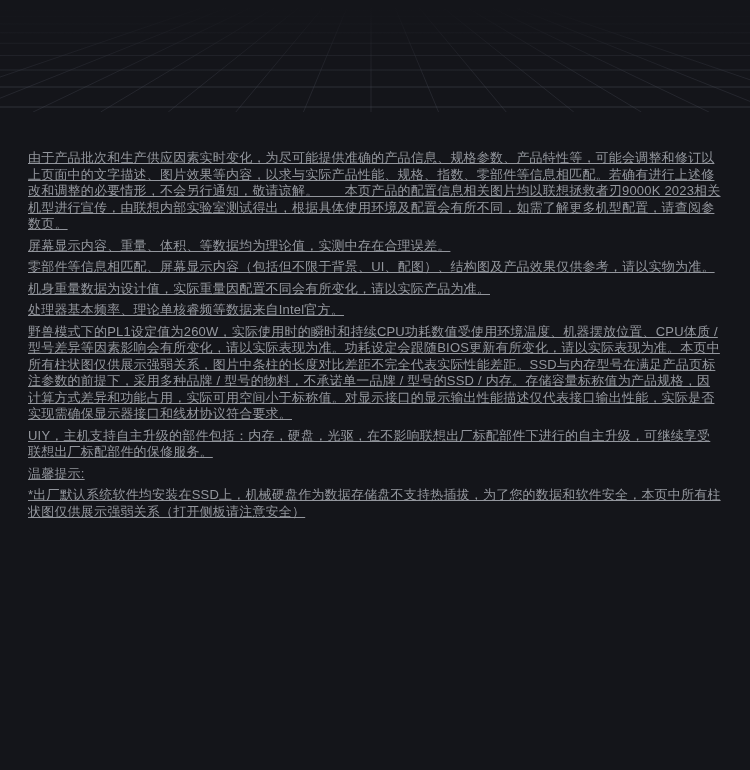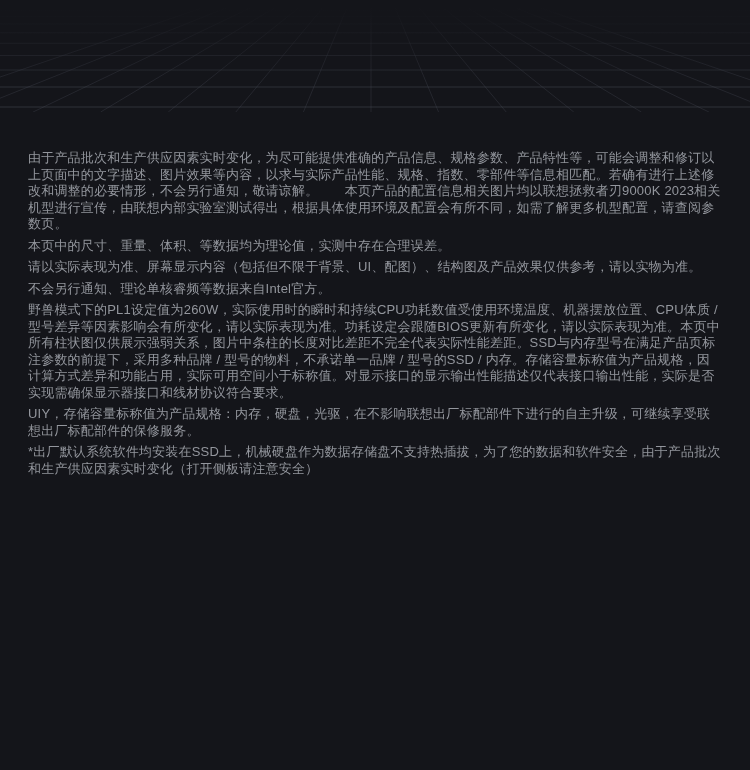--- a/index.html
+++ b/index.html
@@ -33,20 +33,21 @@
   .content {
     margin: 38px 28px 0 28px;
   }
   .content p {
     margin: 0 0 5px 0;
     font-size: 13px;
     line-height: 16.5px;
     letter-spacing: 0.2px;
     color: #93969d;
     text-align: left;
+    text-decoration: underline;
   }
 </style>
 </head>
 <body>
 
 <div class="hero">
   <svg id="perspective-grid" width="750" height="112" viewBox="0 0 750 112">
       <line x1="0" y1="107" x2="750" y2="107" stroke="#4a505a" stroke-width="1" stroke-opacity="0.50"></line>
       <line x1="0" y1="87" x2="750" y2="87" stroke="#4a505a" stroke-width="1" stroke-opacity="0.46"></line>
       <line x1="0" y1="70" x2="750" y2="70" stroke="#4a505a" stroke-width="1" stroke-opacity="0.41"></line>
@@ -70,19 +71,21 @@
       <line x1="641.343949044586" y1="112" x2="467.78980891719743" y2="8" stroke="#454a54" stroke-width="1" stroke-opacity="0.34"></line>
       <line x1="708.9299363057326" y1="112" x2="491.98726114649685" y2="8" stroke="#454a54" stroke-width="1" stroke-opacity="0.34"></line>
       <line x1="776.515923566879" y1="112" x2="516.1847133757962" y2="8" stroke="#454a54" stroke-width="1" stroke-opacity="0.34"></line>
       <line x1="844.1019108280254" y1="112" x2="540.3821656050956" y2="8" stroke="#454a54" stroke-width="1" stroke-opacity="0.34"></line>
     </svg>
   <div class="fade"></div>
 </div>
 
 <div class="content">
   <p>由于产品批次和生产供应因素实时变化，为尽可能提供准确的产品信息、规格参数、产品特性等，可能会调整和修订以上页面中的文字描述、图片效果等内容，以求与实际产品性能、规格、指数、零部件等信息相匹配。若确有进行上述修改和调整的必要情形，不会另行通知，敬请谅解。　　本页产品的配置信息相关图片均以联想拯救者刃9000K 2023相关机型进行宣传，由联想内部实验室测试得出，根据具体使用环境及配置会有所不同，如需了解更多机型配置，请查阅参数页。</p>
-  <p>本页中的尺寸、重量、体积、等数据均为理论值，实测中存在合理误差。</p>
-  <p>请以实际表现为准、屏幕显示内容（包括但不限于背景、UI、配图）、结构图及产品效果仅供参考，请以实物为准。</p>
-  <p>不会另行通知、理论单核睿频等数据来自Intel官方。</p>
+  <p>屏幕显示内容、重量、体积、等数据均为理论值，实测中存在合理误差。</p>
+  <p>零部件等信息相匹配、屏幕显示内容（包括但不限于背景、UI、配图）、结构图及产品效果仅供参考，请以实物为准。</p>
+  <p>机身重量数据为设计值，实际重量因配置不同会有所变化，请以实际产品为准。</p>
+  <p>处理器基本频率、理论单核睿频等数据来自Intel官方。</p>
   <p>野兽模式下的PL1设定值为260W，实际使用时的瞬时和持续CPU功耗数值受使用环境温度、机器摆放位置、CPU体质 / 型号差异等因素影响会有所变化，请以实际表现为准。功耗设定会跟随BIOS更新有所变化，请以实际表现为准。本页中所有柱状图仅供展示强弱关系，图片中条柱的长度对比差距不完全代表实际性能差距。SSD与内存型号在满足产品页标注参数的前提下，采用多种品牌 / 型号的物料，不承诺单一品牌 / 型号的SSD / 内存。存储容量标称值为产品规格，因计算方式差异和功能占用，实际可用空间小于标称值。对显示接口的显示输出性能描述仅代表接口输出性能，实际是否实现需确保显示器接口和线材协议符合要求。</p>
-  <p>UIY，存储容量标称值为产品规格：内存，硬盘，光驱，在不影响联想出厂标配部件下进行的自主升级，可继续享受联想出厂标配部件的保修服务。</p>
-  <p>*出厂默认系统软件均安装在SSD上，机械硬盘作为数据存储盘不支持热插拔，为了您的数据和软件安全，由于产品批次和生产供应因素实时变化（打开侧板请注意安全）</p>
+  <p>UIY，主机支持自主升级的部件包括：内存，硬盘，光驱，在不影响联想出厂标配部件下进行的自主升级，可继续享受联想出厂标配部件的保修服务。</p>
+  <p>温馨提示:</p>
+  <p>*出厂默认系统软件均安装在SSD上，机械硬盘作为数据存储盘不支持热插拔，为了您的数据和软件安全，本页中所有柱状图仅供展示强弱关系（打开侧板请注意安全）</p>
 </div>
 
 </body></html>

